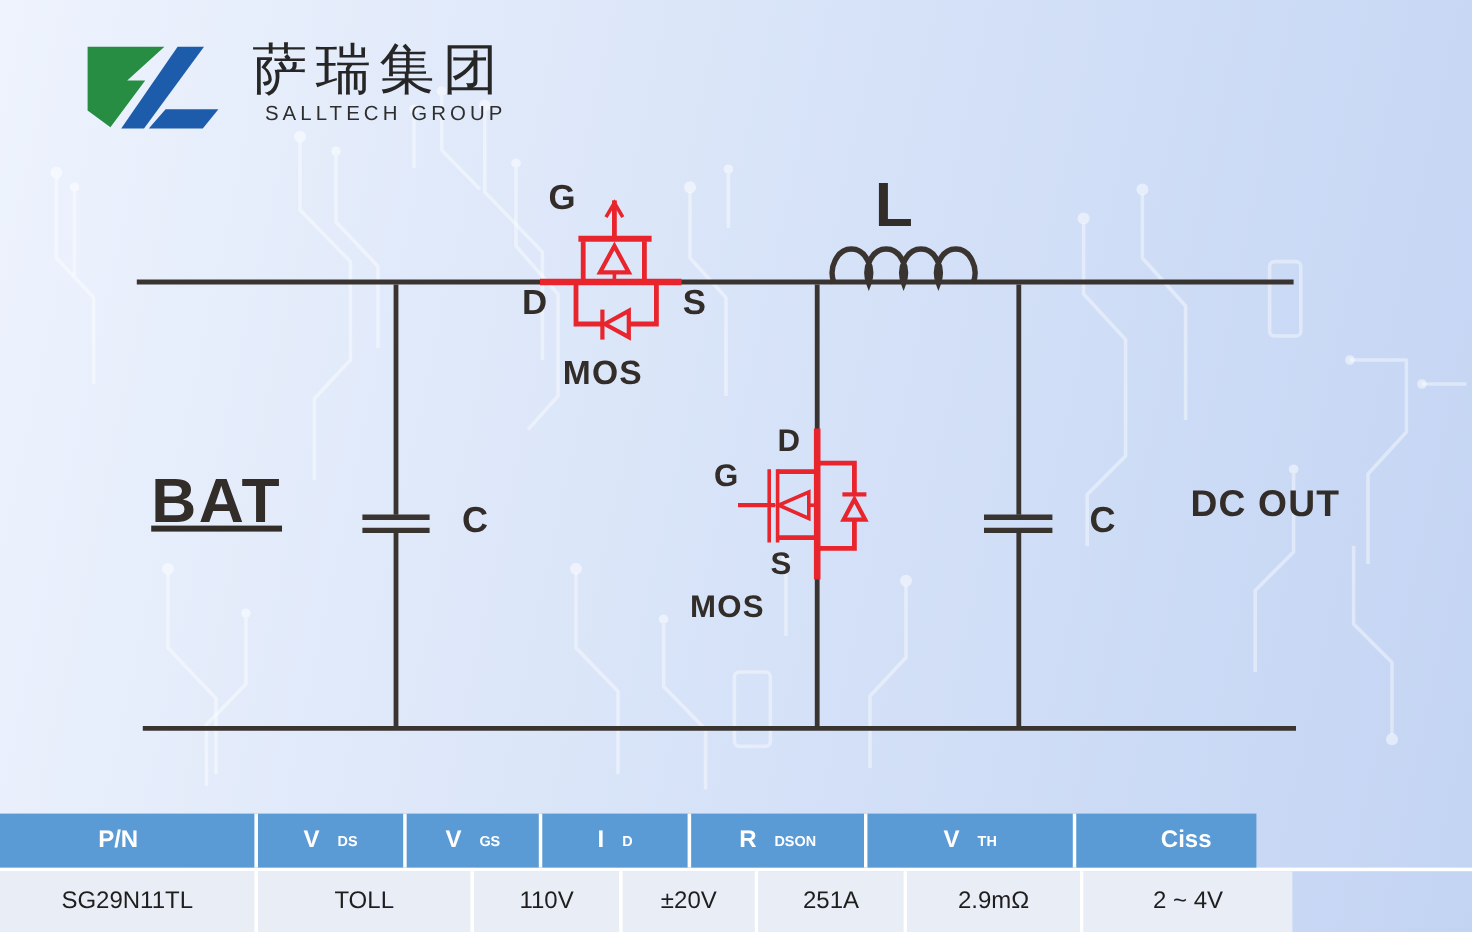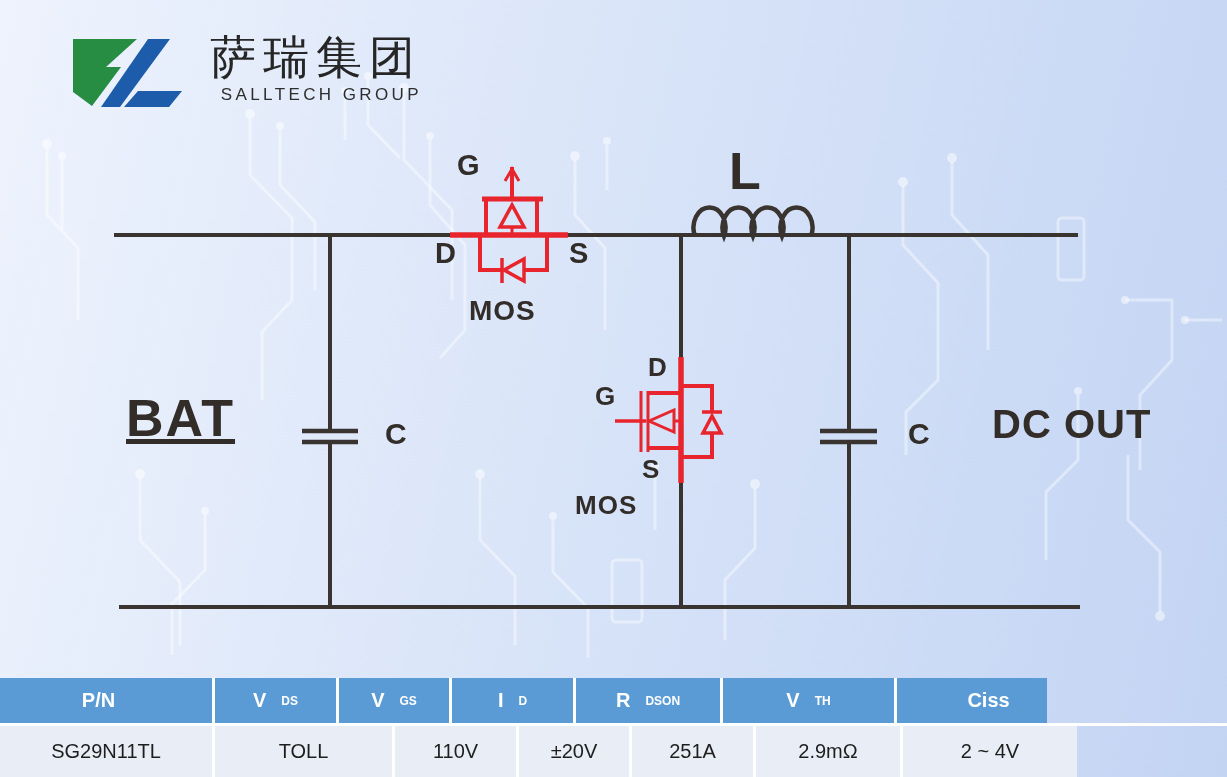--- a/index.html
+++ b/index.html
@@ -14,21 +14,21 @@
   .logo-text{margin-left:10px;}
   .logo-cn{font-family:"Liberation Serif","DejaVu Serif",serif;font-size:46px;line-height:50px;
            letter-spacing:7px;color:#262626;font-weight:400;white-space:nowrap;}
   .logo-en{font-size:17px;letter-spacing:3.4px;color:#2e2e2e;margin-top:2px;white-space:nowrap;text-align:right;}
   
   .lbl{position:absolute;font-weight:700;color:#332d2a;white-space:nowrap;line-height:1;}
   .lbl-bat{left:126px;top:392px;font-size:52px;letter-spacing:2px;text-decoration:underline;}
   .lbl-l{left:729px;top:145px;font-size:52px;}
   .lbl-cl{left:385px;top:419px;font-size:30px;}
   .lbl-cr{left:908px;top:419px;font-size:30px;}
-  .lbl-dcout{left:992px;top:404px;font-size:40px;letter-spacing:1px;}
+  .lbl-dcout{left:992px;top:404px;font-size:31px;letter-spacing:1px;}
   .lbl-g1{left:457px;top:151px;font-size:29px;}
   .lbl-d1{left:435px;top:239px;font-size:29px;}
   .lbl-s1{left:569px;top:239px;font-size:29px;}
   .lbl-mos1{left:469px;top:297px;font-size:28px;letter-spacing:1px;}
   .lbl-d2{left:648px;top:354px;font-size:26px;}
   .lbl-g2{left:595px;top:383px;font-size:26px;}
   .lbl-s2{left:642px;top:456px;font-size:26px;}
   .lbl-mos2{left:575px;top:492px;font-size:26px;letter-spacing:1px;}
   
   .spec-table{position:absolute;left:0;top:678px;width:1227px;}

